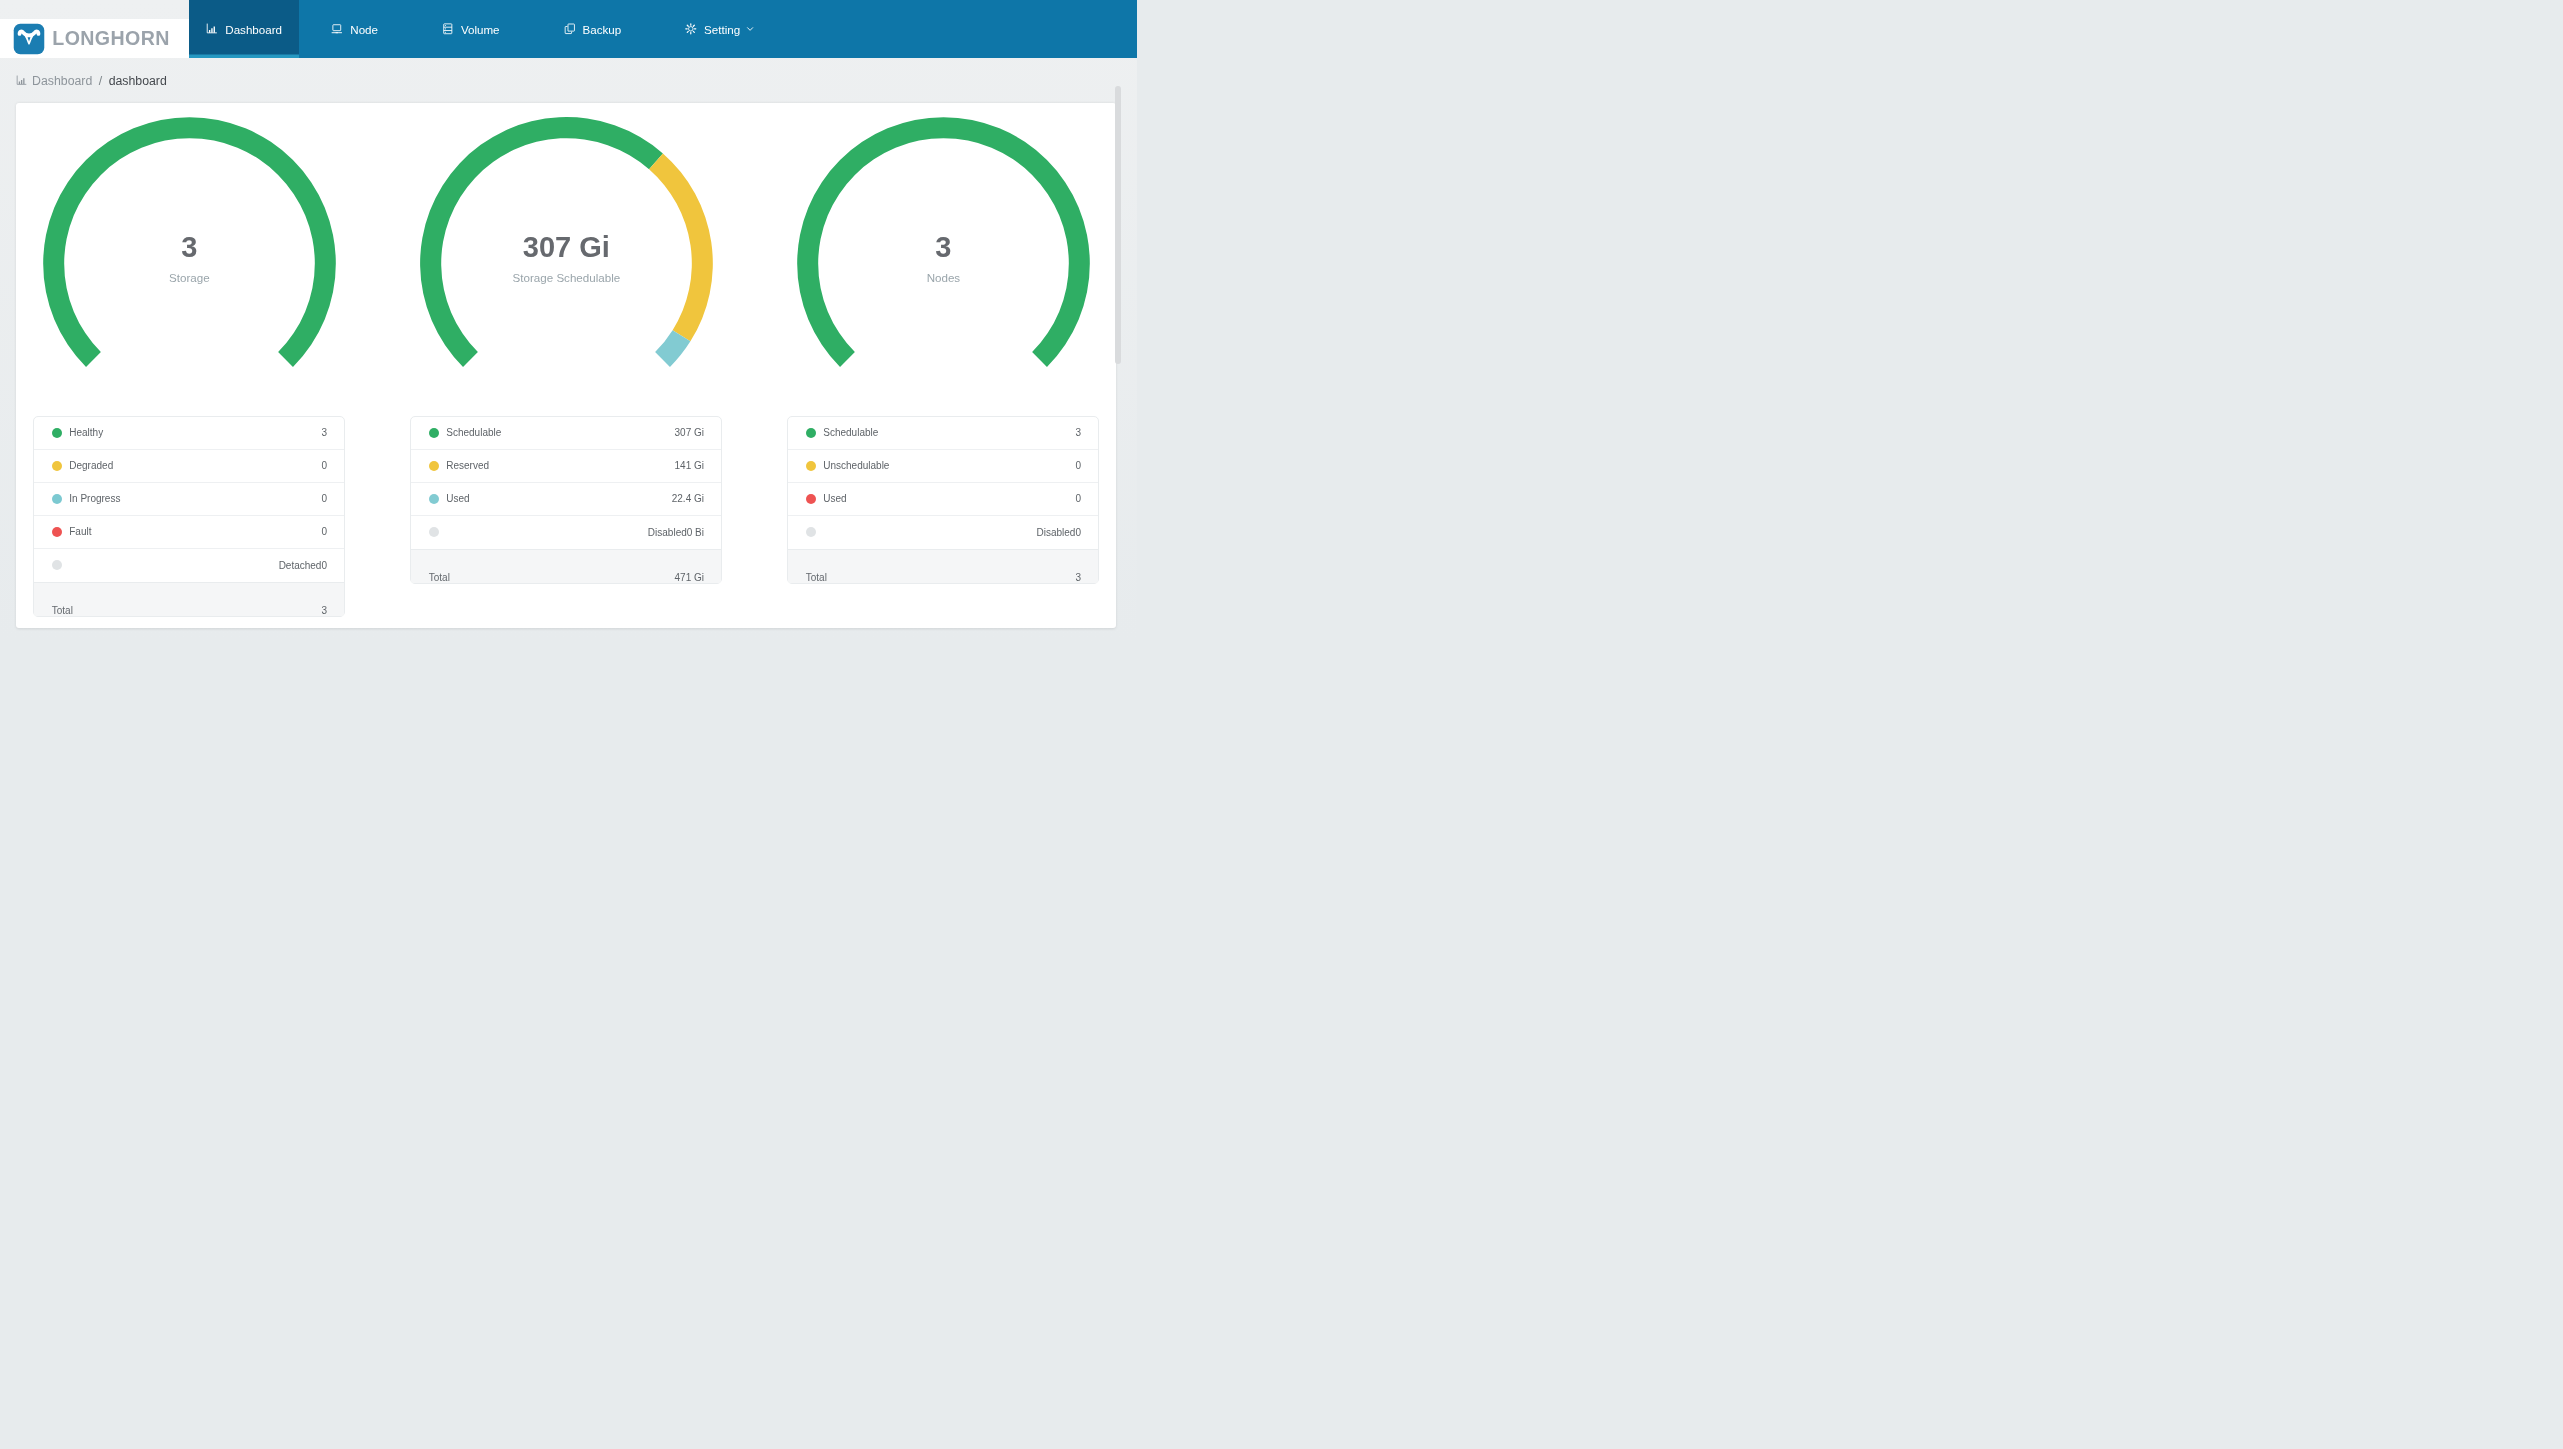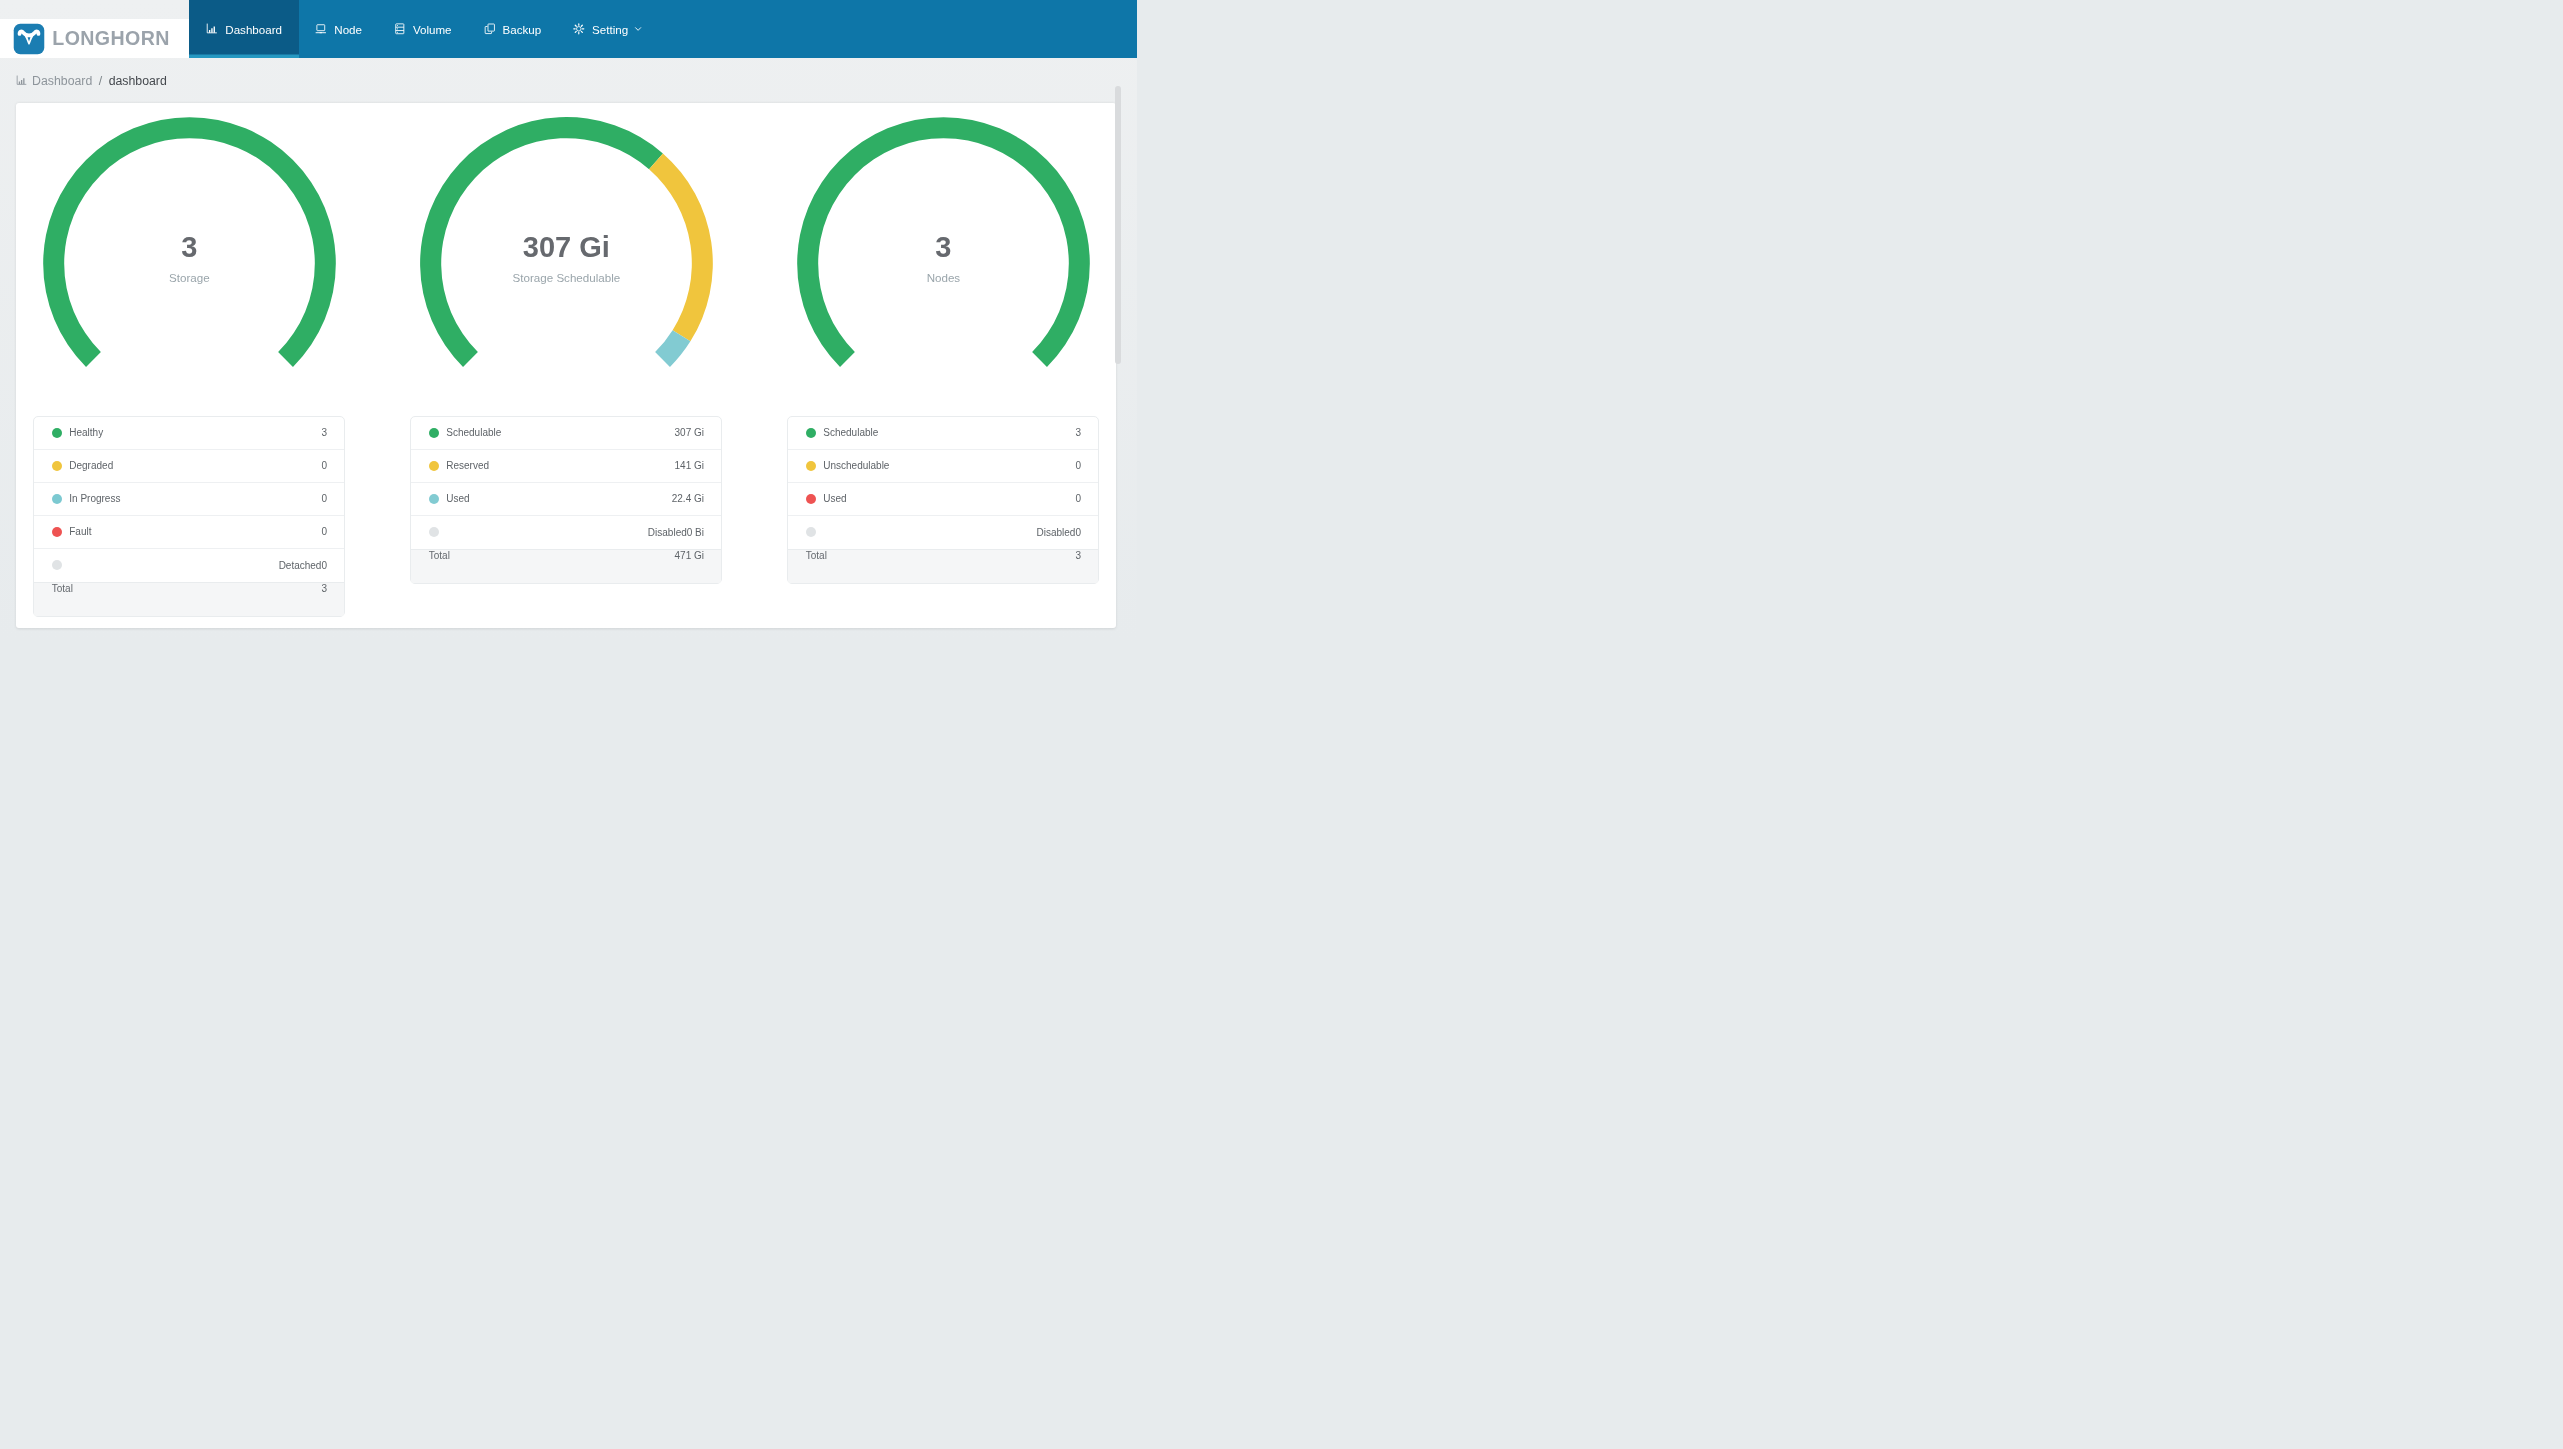--- a/index.html
+++ b/index.html
@@ -9,21 +9,21 @@
           background:linear-gradient(180deg,#eef0f1 0%,#e7ebed 100%); }
 
   
   .navbar { display:flex; height:58px; width:100%; }
   .logo-area { width:189px; background:#ffffff; display:flex; align-items:center;
                padding-left:13px; flex-shrink:0; cursor:pointer;margin-top:19px; }
   .logo-icon { width:32px; height:32px; display:block; }
   .brand-text { font-size:19.6px; font-weight:800; letter-spacing:0.4px;
                 color:#9ba3ab; margin-left:7.3px; }
   .nav-items { display:flex; flex:1; background:#0e76a8; }
-  .nav-item { display:flex; align-items:center; gap:7.3px; padding:0 16px;
+  .nav-item { display:flex; align-items:center; gap:7.3px; padding:0 32px;
               color:#ffffff; font-size:11.6px; cursor:pointer; }
   .nav-item.active { background:#0b5b87; box-shadow:inset 0 -3.6px 0 #2598c1; padding:0 17.4px; }
   .nav-icon { width:11.6px; height:11.6px; display:flex; align-items:center; }
   .nav-icon svg { width:11.6px; height:11.6px; }
   .chev { width:10.2px; height:10.2px; margin-left:-2.9px; }
 
   
   .breadcrumb { height:45px; display:flex; align-items:center; padding-left:16px;
                 font-size:12.3px; gap:3.6px; }
   .crumb-icon { width:11px; height:11px; color:#8e959b; margin-right:1.5px; }
@@ -48,21 +48,21 @@
 
   
   .legend { border:0.7px solid #e9ecee; border-radius:5px; font-size:10px;
             color:#5e6368; background:#fff; }
   .legend-row { display:flex; align-items:center; height:33px; padding:0 17.4px;
                 border-bottom:0.7px solid #eef0f2; }
   .legend-row:nth-last-child(2) { border-bottom:none;text-align:right; }
   .legend-dot { width:10.2px; height:10.2px; border-radius:50%; margin-right:7.3px; flex-shrink:0; }
   .legend-label { flex:1; }
   .legend-value { color:#5e6368; }
-  .legend-total { display:flex; align-items:flex-start; height:34px; padding:0 17.4px;
+  .legend-total { display:flex; align-items:flex-end; height:34px; padding:0 17.4px;
                   background:#f5f6f7; border-top:0.7px solid #e9ecee;
                   border-radius:0 0 2.2px 2.2px; }
   .legend-total .legend-label { color:#64696e; }
 
   
   .scroll-thumb { position:absolute; left:1115px; top:86px; width:5.8px; height:278px;
                   background:#d9dbdd; border-radius:2.9px; }
 </style>
 </head>
 <body>

